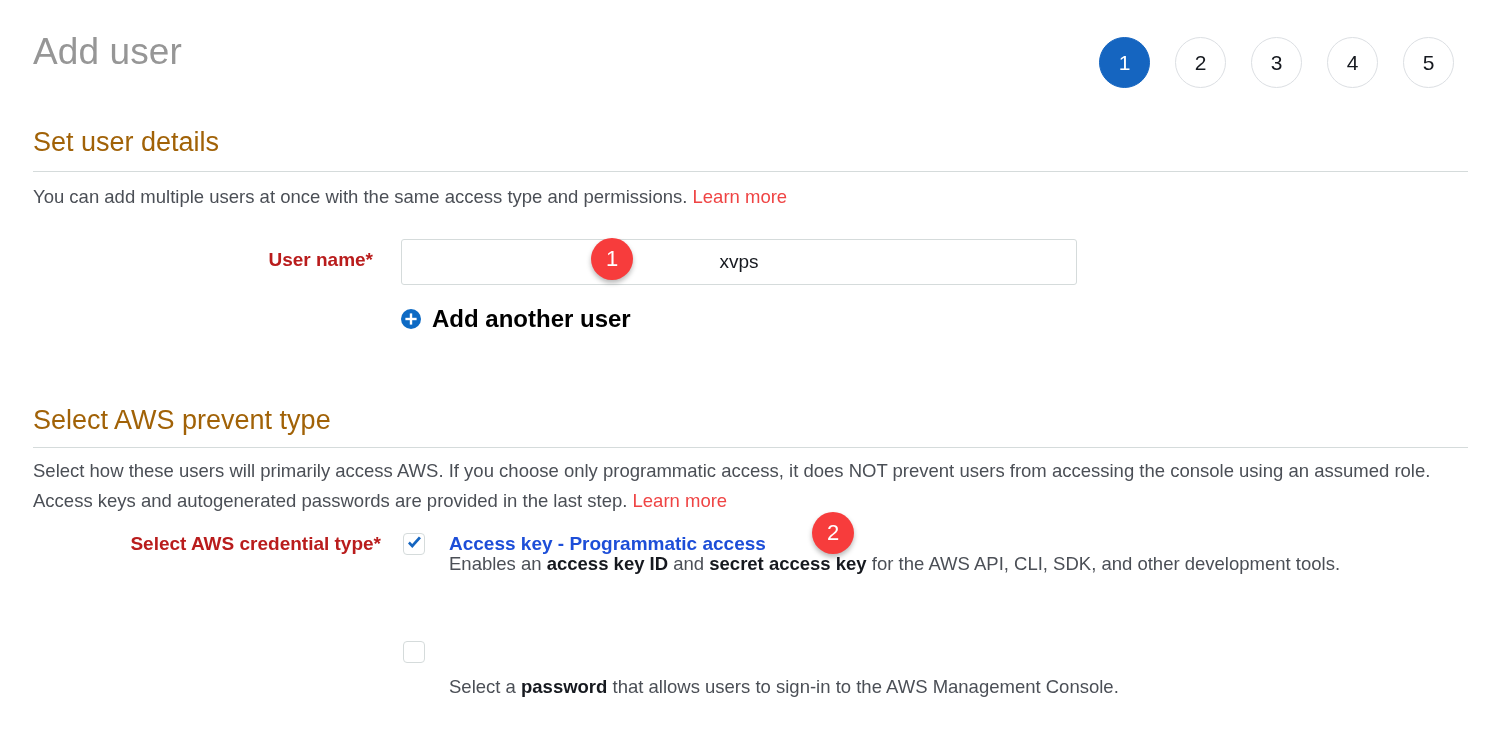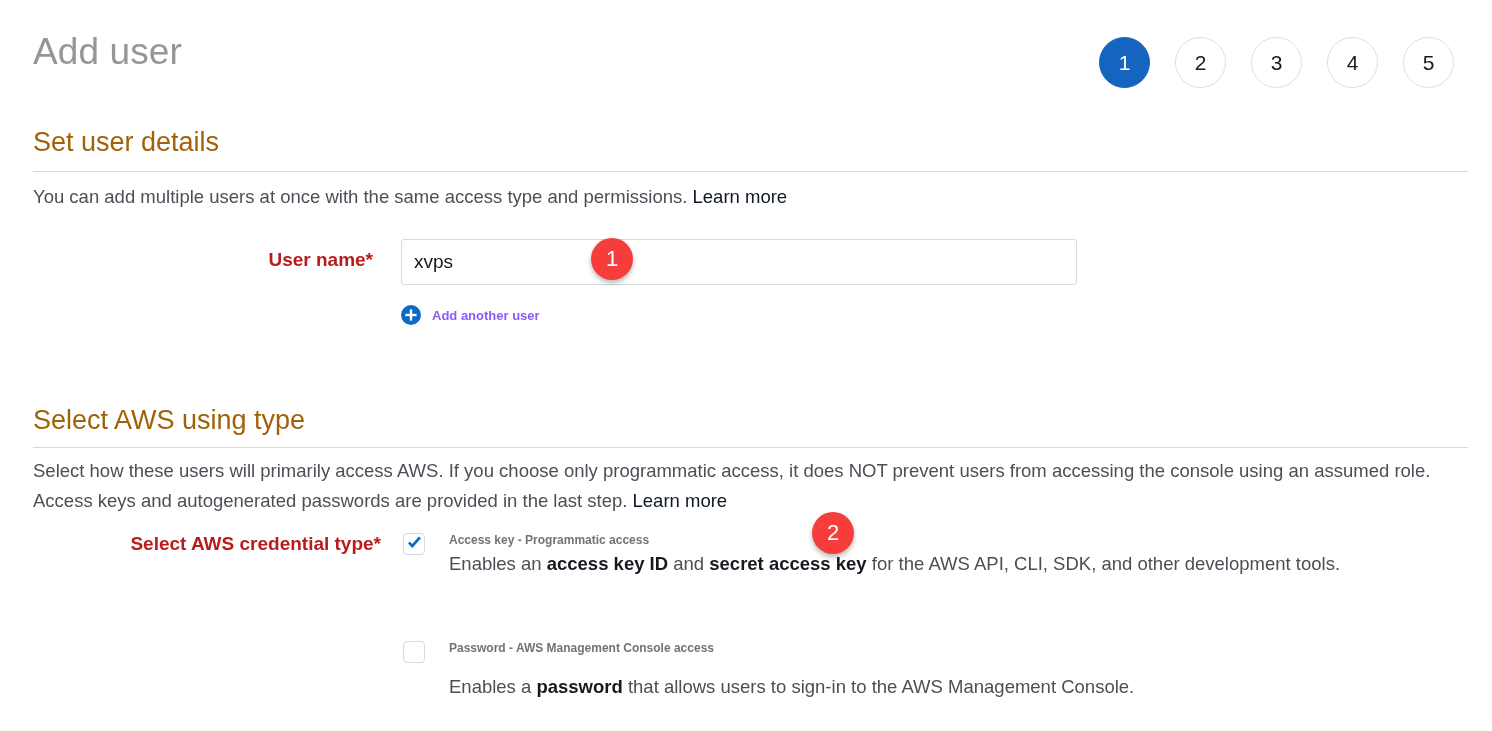--- a/index.html
+++ b/index.html
@@ -87,21 +87,21 @@
   }
   .body-text {
     position: absolute;
     left: 33px;
     font-size: 18.5px;
     font-weight: 400;
     color: #4b4f56;
     line-height: 30px;
   }
   .link {
-    color: #0f172a;
+    color: #ef4444;
     text-decoration: none;
     cursor: pointer;
   }
 
   
   .field-label {
     position: absolute;
     font-size: 19px;
     font-weight: 700;
     color: #b91c1c;
@@ -114,44 +114,45 @@
     top: 239px;
     width: 676px;
     height: 46px;
     box-sizing: border-box;
     border: 1px solid #d5dbdb;
     border-radius: 3px;
     background: #ffffff;
     font-family: "Liberation Sans", sans-serif;
     font-size: 19px;
     color: #16191f;
-    padding: 0 12px;
+    padding: 0 28px;
     outline: none;
+    text-align: center;
   }
   .text-input::placeholder { color: #9aa0a6; }
 
   .add-another {
     position: absolute;
     left: 401px;
     top: 305px;
     display: flex;
     align-items: center;
     gap: 11px;
     cursor: pointer;
     white-space: nowrap;
   }
   .plus-icon {
     width: 20px;
     height: 20px;
     display: block;
   }
   .add-another-label {
-    font-size: 13px;
+    font-size: 24px;
     font-weight: 700;
-    color: #8b5cf6;
+    color: #000000;
   }
 
   
   .cb-box {
     position: absolute;
     width: 22px;
     height: 22px;
     box-sizing: border-box;
     border: 1px solid #d5dbdb;
     border-radius: 4px;
@@ -161,23 +162,23 @@
   .cb-check {
     position: absolute;
     left: 2px;
     top: 1px;
     width: 17px;
     height: 17px;
   }
   .opt-title {
     position: absolute;
     left: 449px;
-    font-size: 12px;
+    font-size: 19px;
     font-weight: 700;
-    color: #737373;
+    color: #1d4ed8;
     white-space: nowrap;
   }
   .opt-desc {
     position: absolute;
     left: 449px;
     font-size: 18.5px;
     font-weight: 400;
     color: #4b4f56;
     line-height: 31px;
     width: 900px;
@@ -232,21 +233,21 @@
 
   <div class="add-another">
     <svg class="plus-icon" viewBox="0 0 20 20">
       <circle cx="10" cy="10" r="10" fill="#0d6ac4"></circle>
       <rect x="8.8" y="4.4" width="2.4" height="11.2" fill="#ffffff"></rect>
       <rect x="4.4" y="8.8" width="11.2" height="2.4" fill="#ffffff"></rect>
     </svg>
     <span class="add-another-label">Add another user</span>
   </div>
 
-  <div class="section-title" style="top:403px;">Select AWS using type</div>
+  <div class="section-title" style="top:403px;">Select AWS prevent type</div>
   <div class="divider" style="top:447px;"></div>
 
   <div class="body-text" style="top:456px; width:1440px;">
     <span>Select how these users will primarily access AWS. If you choose only programmatic access, it does NOT prevent users from accessing the console using</span>
     <span>an assumed role. Access keys and autogenerated passwords are provided in the last step.</span>
     <span class="link">Learn more</span>
   </div>
 
   <div class="field-label" style="left:114px; top:533px; width:267px;">Select AWS credential type*</div>
 
@@ -254,21 +255,20 @@
     <svg class="cb-check" viewBox="0 0 17 17">
       <path d="M2 8.6 L6.3 13 L15 3.3 L12.9 1.6 L6.2 9.1 L3.8 6.6 Z" fill="#1565c0"></path>
     </svg>
   </div>
   <div class="opt-title" style="top:533px;">Access key - Programmatic access</div>
   <div class="opt-desc" style="top:548px;">
     <span>Enables an </span><b>access key ID</b><span> and </span><b>secret access key</b><span> for the AWS API, CLI, SDK, and other development tools.</span>
   </div>
 
   <div class="cb-box" style="left:403px; top:641px;"></div>
-  <div class="opt-title" style="top:641px;">Password - AWS Management Console access</div>
   <div class="opt-desc" style="top:671px;">
-    <span>Enables a </span><b>password</b><span> that allows users to sign-in to the AWS Management Console.</span>
+    <span>Select a </span><b>password</b><span> that allows users to sign-in to the AWS Management Console.</span>
   </div>
 
   <div class="badge" style="left:591px; top:238px;">1</div>
   <div class="badge" style="left:812px; top:512px;">2</div>
 
 </div>
 
 </body></html>

